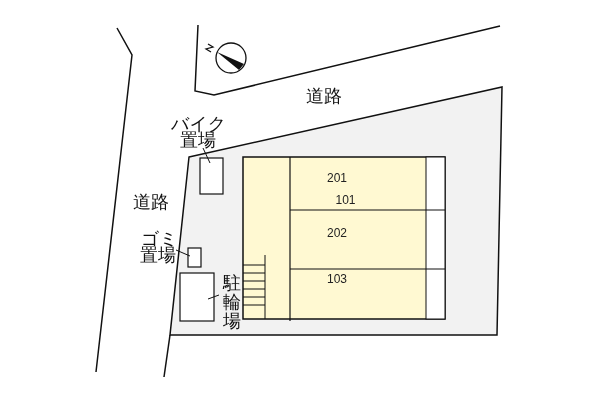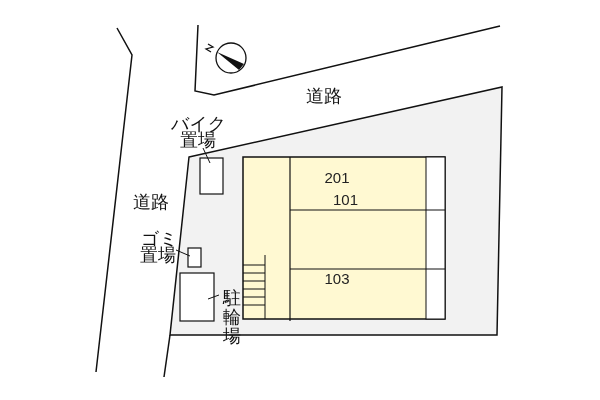--- a/index.html
+++ b/index.html
@@ -1,19 +1,19 @@
 <!DOCTYPE html>
 <html><head>
 <meta charset="utf-8">
 <style>
   html, body { margin:0; padding:0; background:#ffffff; }
   body { width:600px; height:400px; position:relative; overflow:hidden; font-family:"DejaVu Sans", sans-serif; }
   svg.map { position:absolute; left:0; top:0; }
   .lbl { position:absolute; font-size:18px; color:#111; line-height:16px; white-space:nowrap; }
-  .unit { position:absolute; font-family:"Liberation Sans", sans-serif; font-size:15px; color:#222; text-align:center; line-height:26px; }
+  .unit { position:absolute; font-family:"Liberation Sans", sans-serif; font-size:12px; color:#222; text-align:center; line-height:26px; }
   .vert { width:16px; white-space:normal; word-break:break-all; line-height:19px; }
 </style>
 </head>
 <body>
 
 <svg class="map" width="600" height="400" viewBox="0 0 600 400">
 
   <polyline points="117,28 132,55 96,372" fill="none" stroke="#111" stroke-width="1.5"></polyline>
 
   <polyline points="198,25 195,91 214,95 500,26" fill="none" stroke="#111" stroke-width="1.5"></polyline>
@@ -55,23 +55,24 @@
 
 <div class="lbl" style="left:306px; top:88px;">道路</div>
 <div class="lbl" style="left:133px; top:194px;">道路</div>
 
 <div class="lbl" style="left:171px; top:116px;">バイク</div>
 <div class="lbl" style="left:180px; top:132px;">置場</div>
 
 <div class="lbl" style="left:141px; top:231px;">ゴミ</div>
 <div class="lbl" style="left:140px; top:247px;">置場</div>
 
-<div class="lbl vert" style="left:223px; top:288px;">駐輪場</div>
+<div class="lbl vert" style="left:223px; top:273px;">駐輪場</div>
 
 <div class="unit" style="left:290px; top:165px; width:94px;">
   <div>201</div>
   <div style="margin-top:-4px;padding-left:17px;">101</div>
 </div>
 <div class="unit" style="left:290px; top:220px; width:94px;">
+  <div>202</div>
 </div>
 <div class="unit" style="left:290px; top:270px; width:94px;">
   <div style="margin-top:-4px;">103</div>
 </div>
 
 </body></html>

